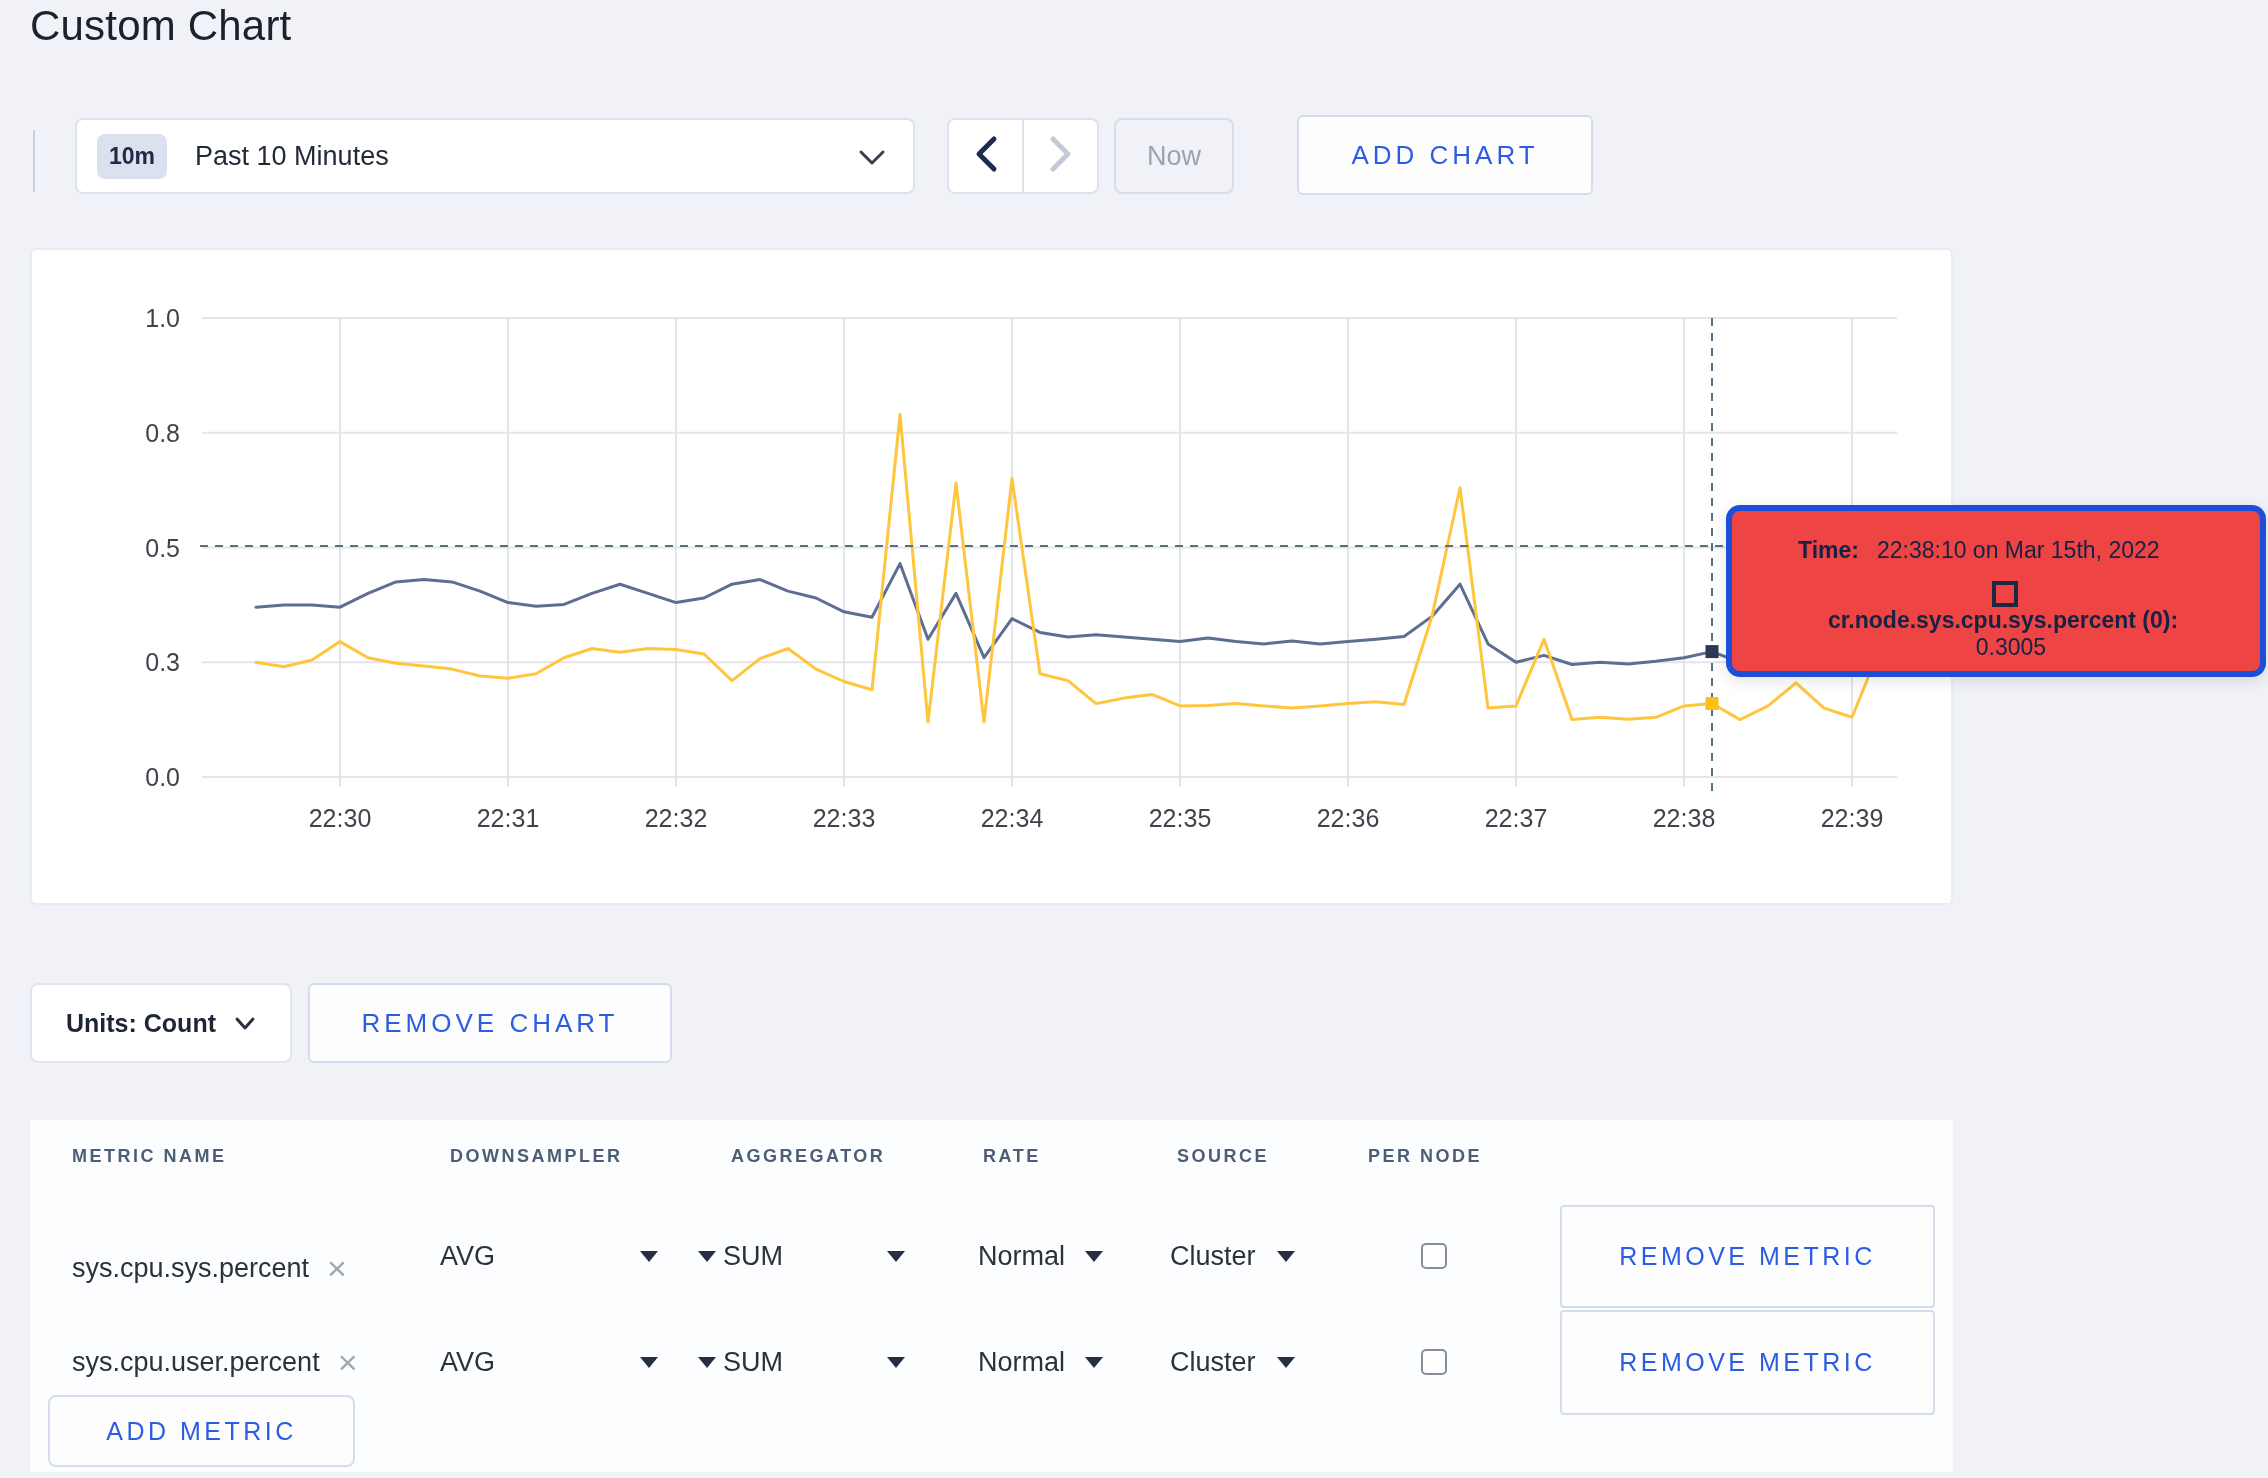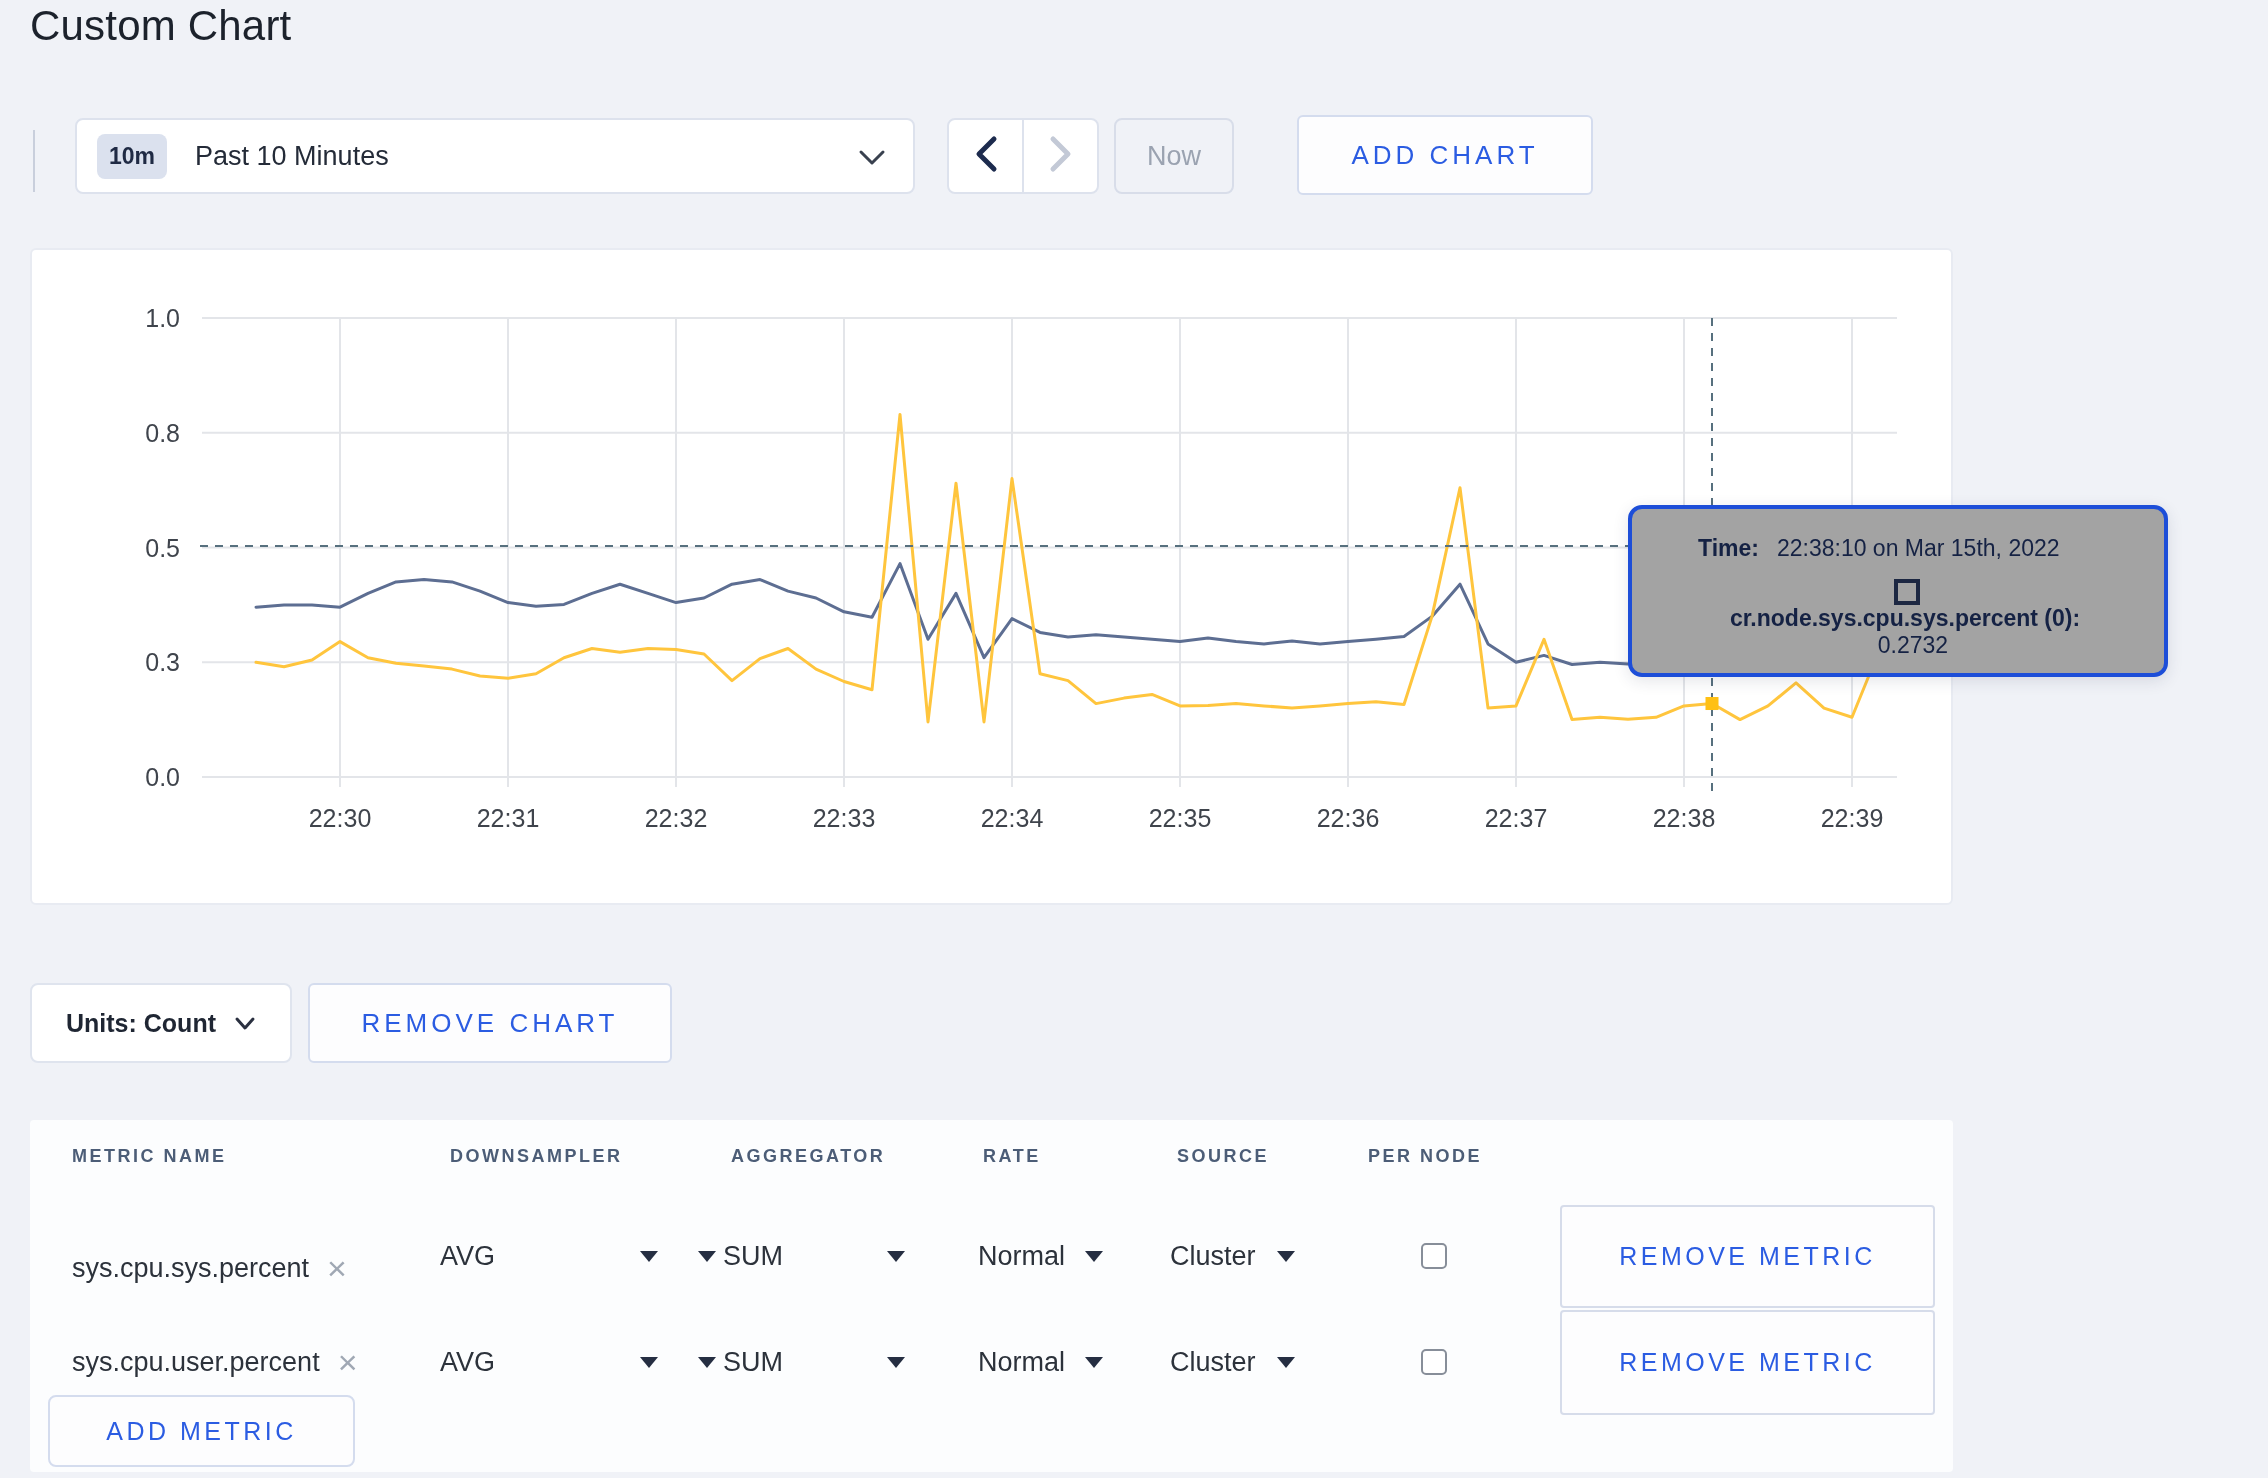--- a/index.html
+++ b/index.html
@@ -32,21 +32,21 @@
     background:#fdfdfe;border:2px solid #d4dcee;border-radius:6px;box-sizing:border-box;
     color:#2b5ce2;font-weight:500;letter-spacing:4px;font-size:26px;
     display:flex;align-items:center;justify-content:center;cursor:pointer;
   }
   .add-chart-btn{left:1297px;top:115px;width:296px;height:80px;}
   
   .chart-panel{left:30px;top:248px;width:1923px;height:657px;background:#fff;border:2px solid #e8ebf2;border-radius:6px;box-sizing:border-box;}
   svg text{font-family:"Liberation Sans",sans-serif;}
   
   .tooltip{
-    left:1628px;top:505px;width:540px;height:172px;background:#a3a3a3;border:4px solid #1d4ed8;border-radius:14px;
+    left:1726px;top:505px;width:540px;height:172px;background:#ef4444;border:6px solid #1d4ed8;border-radius:14px;
     box-shadow:0 4px 16px rgba(30,40,70,.12);box-sizing:border-box;padding:26px 0 0 30px;z-index:6;
   }
   .tt-time-row{margin-left:36px;font-size:23px;color:#152244;display:flex;gap:18px;align-items:baseline;}
   .tt-time-label{font-weight:bold;}
   .tt-row{margin-top:17px;display:flex;align-items:center;font-size:23px;color:#152244;flex-direction:column;}
   .tt-swatch{width:18px;height:18px;border:4px solid #000;margin-right:13px;flex:0 0 auto;}
   .tt-metric{font-weight:bold;margin-right:16px;white-space:nowrap;}
   
   .units-btn{
     left:30px;top:983px;width:262px;height:80px;background:#fff;border:2px solid #dfe4ee;border-radius:8px;box-sizing:border-box;
@@ -144,21 +144,21 @@
 
 <div class="abs tooltip">
   <div class="tt-time-row">
     <span class="tt-time-label">Time:</span>
     <span>22:38:10 on Mar 15th, 2022</span>
   </div>
   <div id="tt-rows">
       <div class="tt-row">
         <span class="tt-swatch" style="border-color: rgb(28, 39, 66);"></span>
         <span class="tt-metric">cr.node.sys.cpu.sys.percent (0):</span>
-        <span>0.2732</span>
+        <span>0.3005</span>
       </div>
     </div>
 </div>
 
 <div class="abs units-btn">
   <span>Units: Count</span>
   <span>
     <svg width="22" height="16" viewBox="0 0 22 16">
         <polyline points="3,3 11,12 19,3" fill="none" stroke="#2a3040" stroke-width="3" stroke-linecap="round" stroke-linejoin="round"></polyline>
       </svg>

